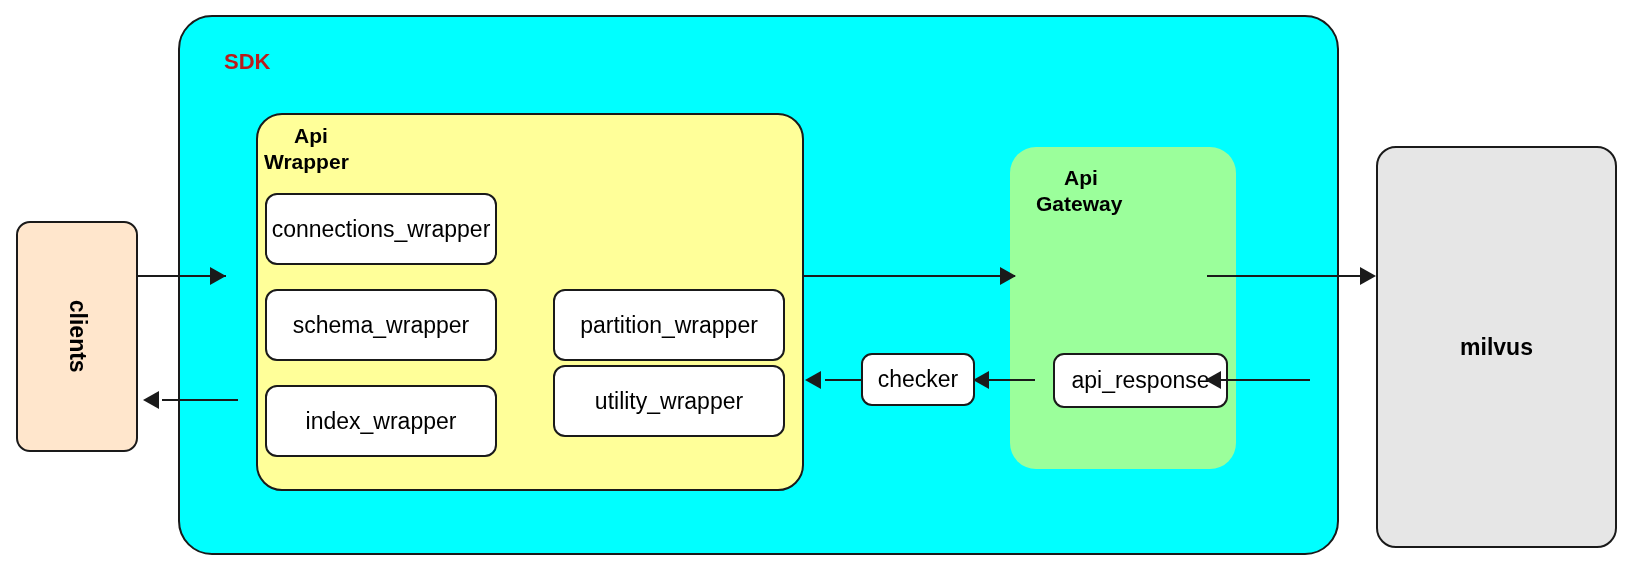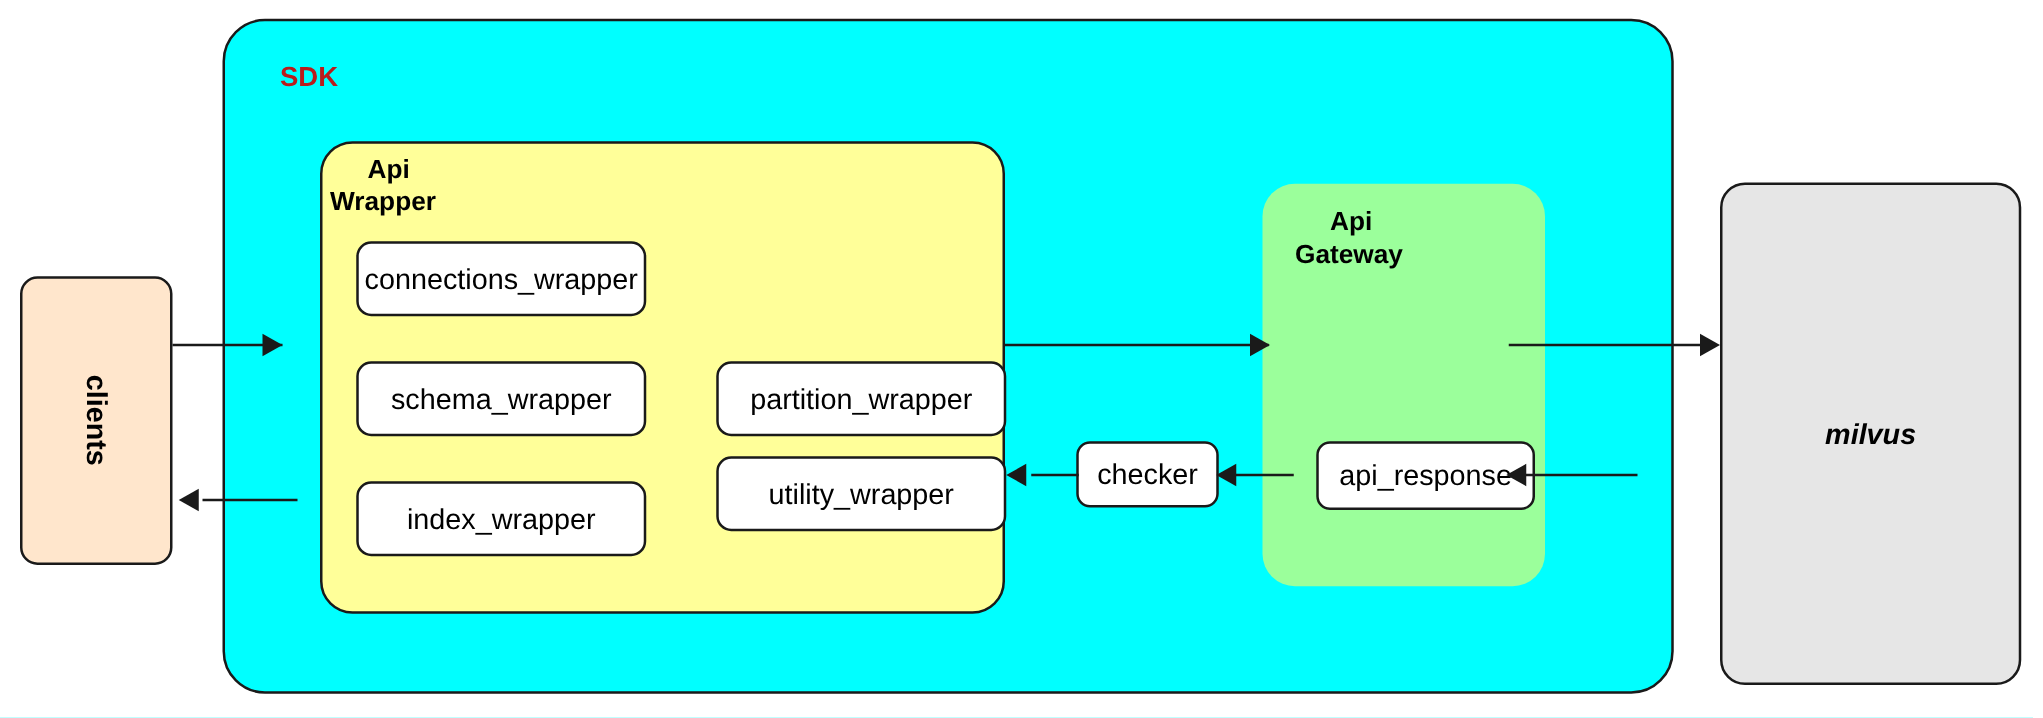--- a/index.html
+++ b/index.html
@@ -103,23 +103,22 @@
     color: #000;
     line-height: 1.25;
     white-space: pre;
   }
   #api-gateway-title .indent { padding-left: 28px; display: block; }
 
   
   .wrapper-box {
     background: #ffffff;
     width: 232px;
-    height: 60px;
+    height: 72px;
     border-radius: 12px;
-    margin-left: 20px;
   }
   .wrapper-box .node-label { font-size: 23px; }
 
   #box-connections { left: 265px; top: 193px; }
   #box-collections { left: 553px; top: 193px; }
   #box-schema      { left: 265px; top: 289px; }
   #box-partition   { left: 553px; top: 289px; }
   #box-index       { left: 265px; top: 385px; }
   #box-utility     { left: 553px; top: 365px; }
 
@@ -161,21 +160,21 @@
 
   
   #box-milvus {
     left: 1376px;
     top: 146px;
     width: 241px;
     height: 402px;
     background: #E6E6E6;
     border-radius: 20px;
   }
-  #box-milvus .node-label { font-weight: bold; font-size: 23px; font-style: italic; }
+  #box-milvus .node-label { font-weight: bold; font-size: 23px; }
 
   
   .edge-line {
     position: absolute;
     background: #1a1a1a;
     height: 2px;
   }
   .arrow-head {
     position: absolute;
     width: 0; height: 0;

